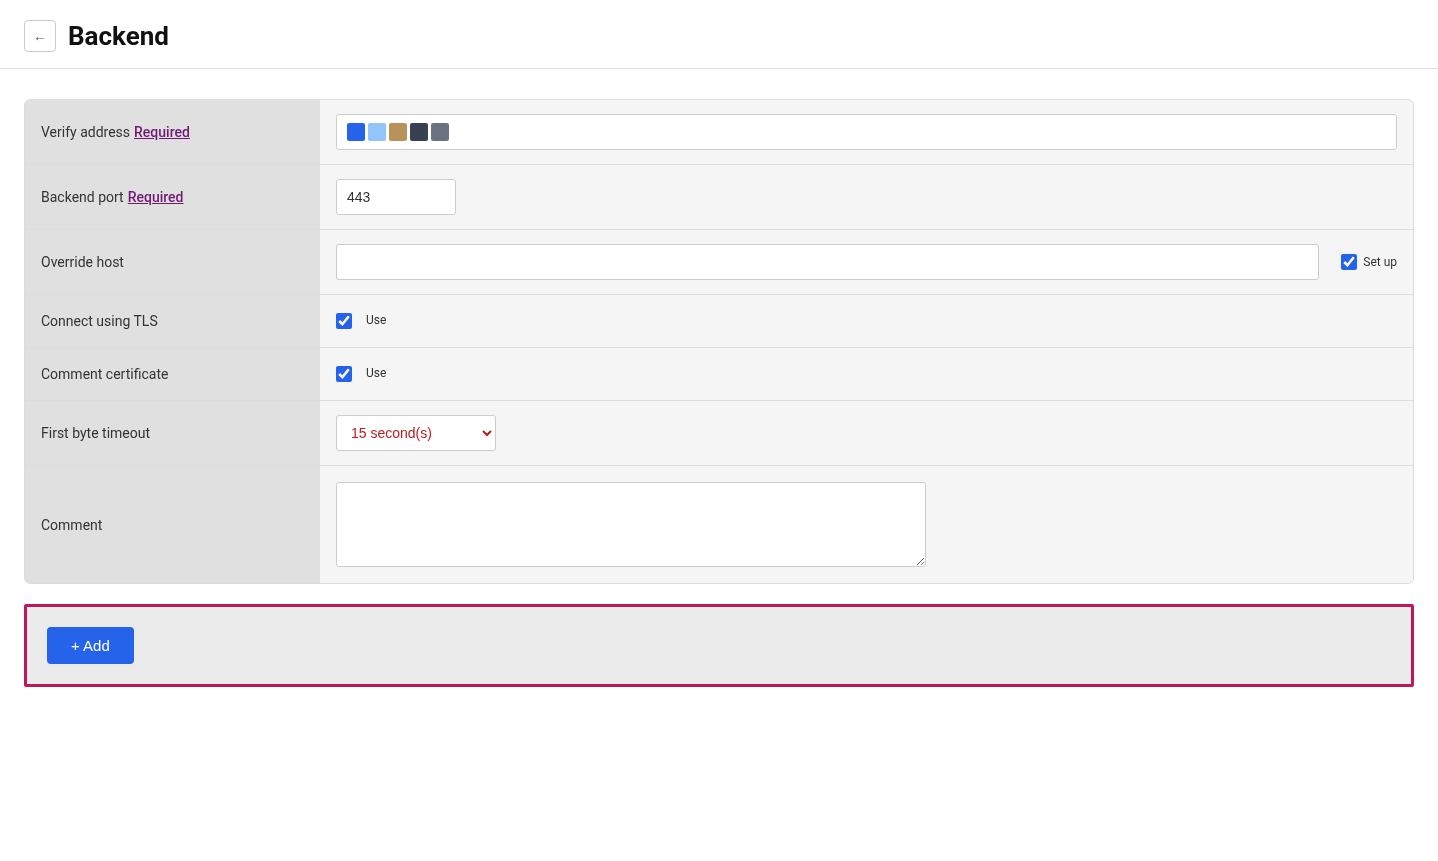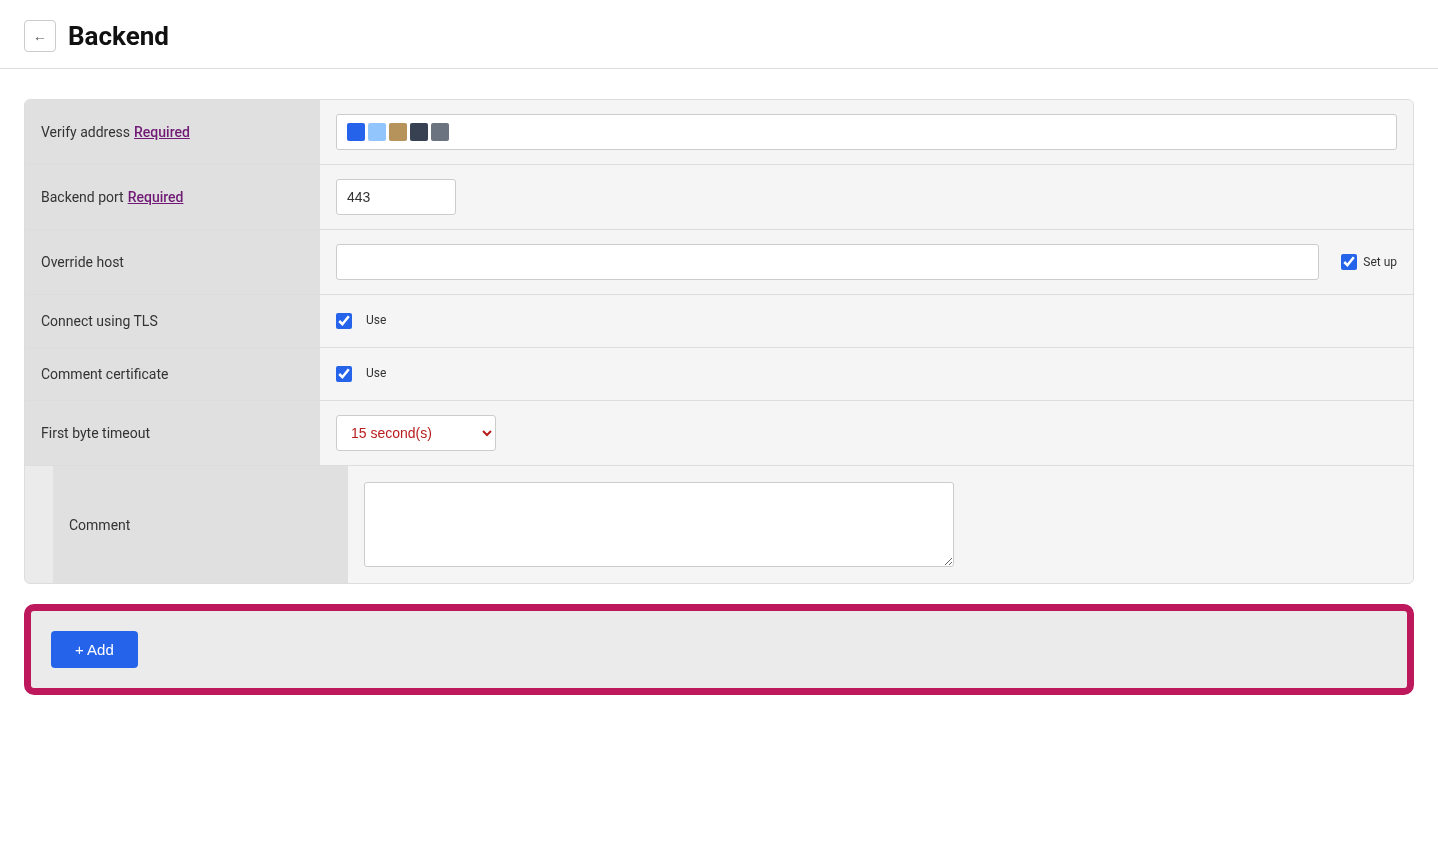--- a/index.html
+++ b/index.html
@@ -63,21 +63,20 @@
     }
 
     .form-row {
       display: flex;
       align-items: stretch;
       border-bottom: 1px solid #ddd;
     }
 
     .form-row:last-child {
       border-bottom: none;
-      padding-left: 28px;
     }
 
     .form-label {
       width: 295px;
       min-width: 295px;
       padding: 18px 16px;
       background: #e0e0e0;
       font-size: 14px;
       color: #333;
       font-weight: 400;
@@ -193,22 +192,22 @@
     }
 
     .comment-row .form-field {
       align-items: flex-start;
       padding-top: 16px;
       padding-bottom: 16px;
     }
 
     .footer-bar {
       background: #ebebeb;
-      border: 7px solid #be185d;
-      border-radius: 10px;
+      border: 3px solid #be185d;
+      border-radius: 2px;
       padding: 20px 20px;
       margin-top: 10px;
     }
 
     .add-button {
       background: #2563eb;
       color: #fff;
       border: none;
       border-radius: 4px;
       padding: 10px 24px;

